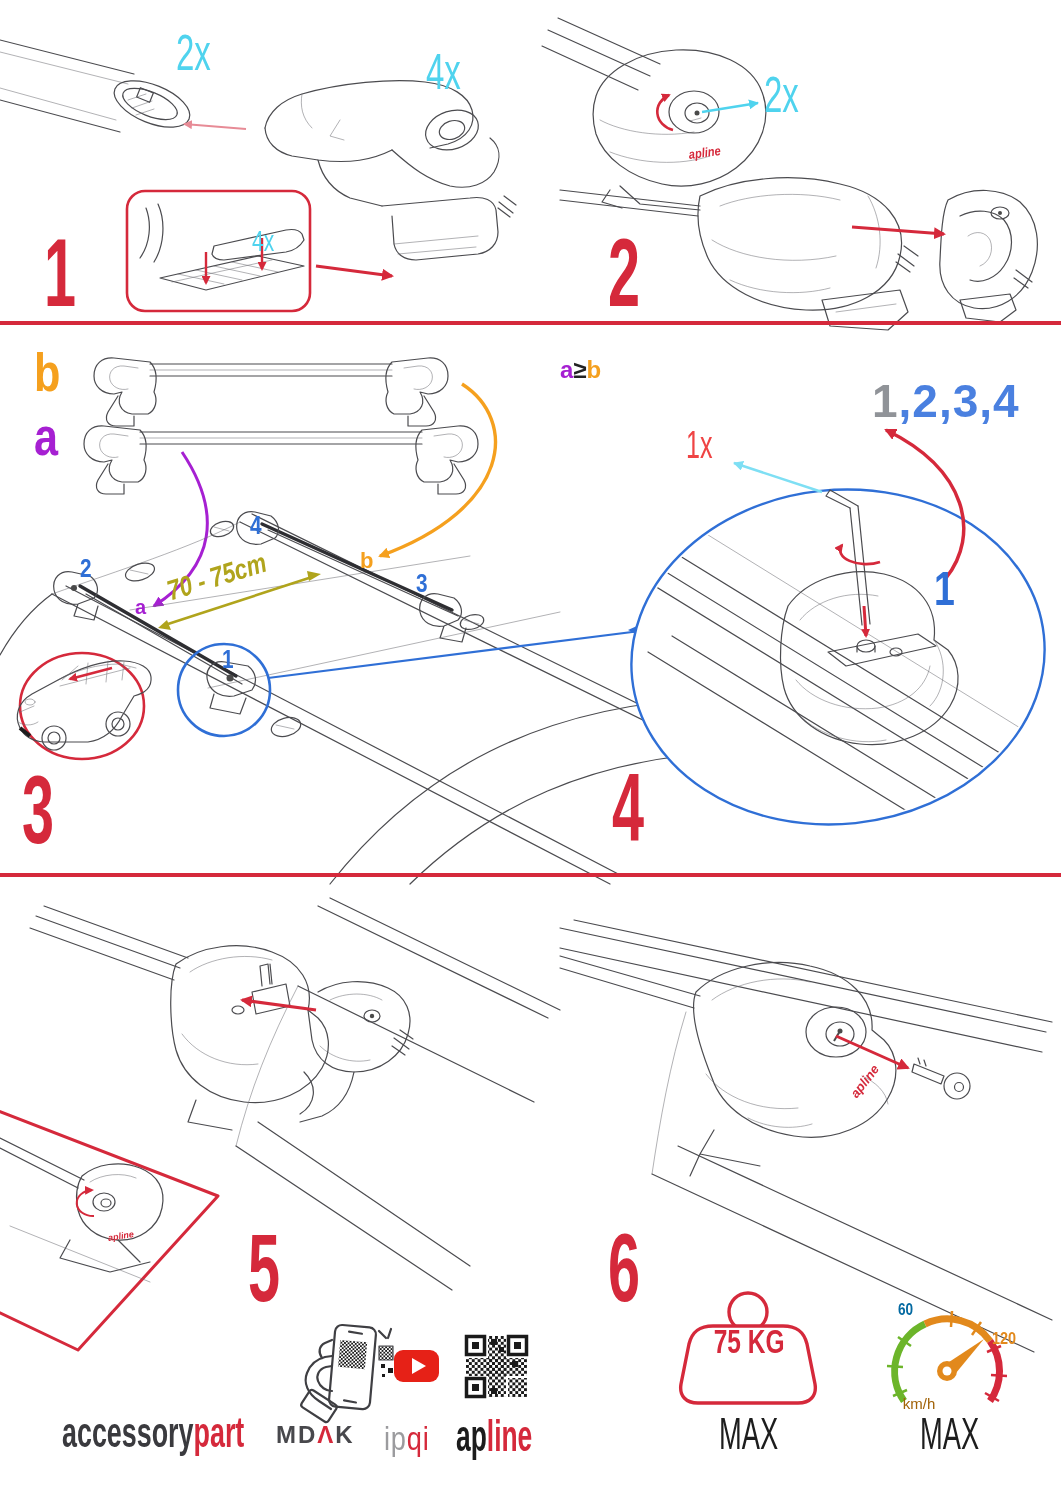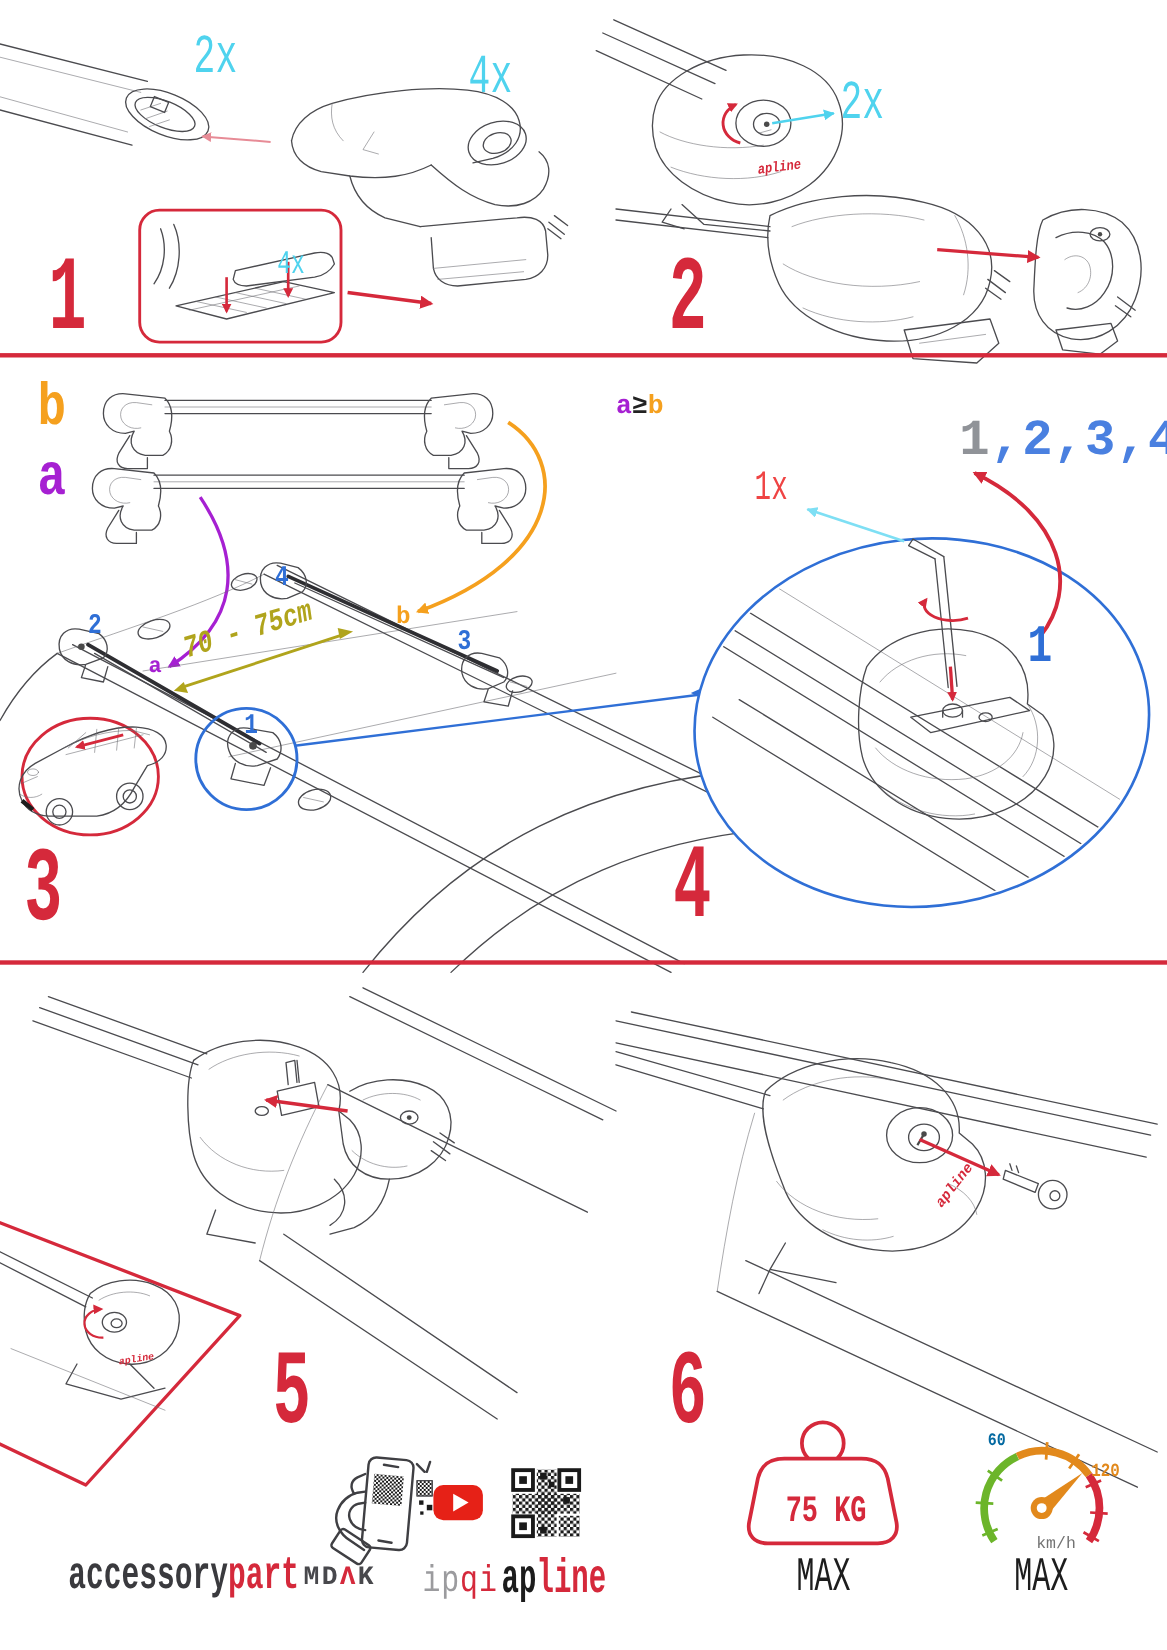--- a/index.html
+++ b/index.html
@@ -1,17 +1,17 @@
 <!DOCTYPE html>
 <html><head>
 <meta charset="utf-8">
 <style>
   html,body{margin:0;padding:0;background:#ffffff;}
   #page{position:relative;width:1061px;height:1500px;background:#fff;overflow:hidden;
-        font-family:Liberation Mono, monospace;}
+        font-family:Liberation Sans, sans-serif;}
   svg{position:absolute;left:0;top:0;}
   .ln{fill:none;stroke:#4b4b4f;stroke-width:1.2;stroke-linecap:round;stroke-linejoin:round;}
   .lt{fill:none;stroke:#6b6b70;stroke-width:.8;opacity:.65;stroke-linecap:round;}
   .lnb{fill:none;stroke:#2e2e32;stroke-width:3.4;stroke-linecap:round;}
   .ln2{fill:none;stroke:#3f3f43;stroke-width:2.2;stroke-linecap:round;stroke-linejoin:round;}
   .lbl{position:absolute;line-height:1;white-space:nowrap;}
   .sx{display:inline-block;transform-origin:left top;}
   .stepnum{font-size:96px;font-weight:bold;color:#d5293b;}
   .qty{font-size:50px;color:#4fd3ee;}
   .posnum{font-size:26px;font-weight:bold;color:#2f6fd6;}
@@ -364,20 +364,20 @@
 <div class="lbl" style="left:108px;top:1232px;font-size:9px;font-weight:bold;font-style:italic;color:#d5293b;transform:rotate(-9deg)"><span>apline</span></div>
 
 <div class="lbl stepnum" style="left:608px;top:1220px"><span class="sx" style="transform:scaleX(.6)">6</span></div>
 <div class="lbl" style="left:848px;top:1092px;font-size:13px;font-weight:bold;font-style:italic;color:#d5293b;transform:rotate(-52deg);transform-origin:left top"><span>apline</span></div>
 
 <div class="lbl" style="left:62px;top:1412px;font-size:42px;font-weight:bold"><span class="sx" style="transform:scaleX(.64)"><span style="color:#3a3a3e">accessory</span><span style="color:#d5293b">part</span></span></div>
 <div class="lbl" style="left:276px;top:1423px;font-size:24px;font-weight:bold;letter-spacing:2px"><span style="color:#48484c">MD</span><span style="color:#d5293b">Λ</span><span style="color:#48484c">K</span></div>
 <div class="lbl" style="left:384px;top:1421px;font-size:34px;letter-spacing:1px"><span class="sx" style="transform:scaleX(.8)"><span style="color:#9b9b9e">ip</span><span style="color:#d5293b">qi</span></span></div>
 <div class="lbl" style="left:456px;top:1414px;font-size:44px;font-weight:bold"><span class="sx" style="transform:scaleX(.6)"><span style="color:#1c1c1c">ap</span><span style="color:#d5293b">line</span></span></div>
 
-<div class="lbl" style="left:700px;top:1358px;width:97px;font-size:34px;font-weight:bold;color:#d5293b"><span class="sx" style="transform:scaleX(.72);transform-origin:center top">75 KG</span></div>
+<div class="lbl" style="left:700px;top:1324px;width:97px;font-size:34px;font-weight:bold;color:#d5293b"><span class="sx" style="transform:scaleX(.72);transform-origin:center top">75 KG</span></div>
 <div class="lbl" style="left:700px;top:1412px;width:97px;text-align:center;font-size:44px;color:#1d1d1d"><span class="sx" style="transform:scaleX(.62);transform-origin:center top">MAX</span></div>
 <div class="lbl" style="left:898px;top:1302px;font-size:16px;font-weight:bold;color:#0369a1"><span class="sx" style="transform:scaleX(.85)">60</span></div>
 <div class="lbl" style="left:992px;top:1330px;font-size:17px;font-weight:bold;color:#e2891c"><span class="sx" style="transform:scaleX(.85)">120</span></div>
-<div class="lbl" style="left:928px;top:1396px;width:64px;text-align:center;font-size:15px;color:#737373"><span>km/h</span></div>
+<div class="lbl" style="left:887px;top:1396px;width:64px;text-align:center;font-size:15px;color:#a16207"><span>km/h</span></div>
 <div class="lbl" style="left:902px;top:1412px;width:90px;text-align:center;font-size:44px;color:#1d1d1d"><span class="sx" style="transform:scaleX(.62);transform-origin:center top">MAX</span></div>
 
 </div>
 
 </body></html>

